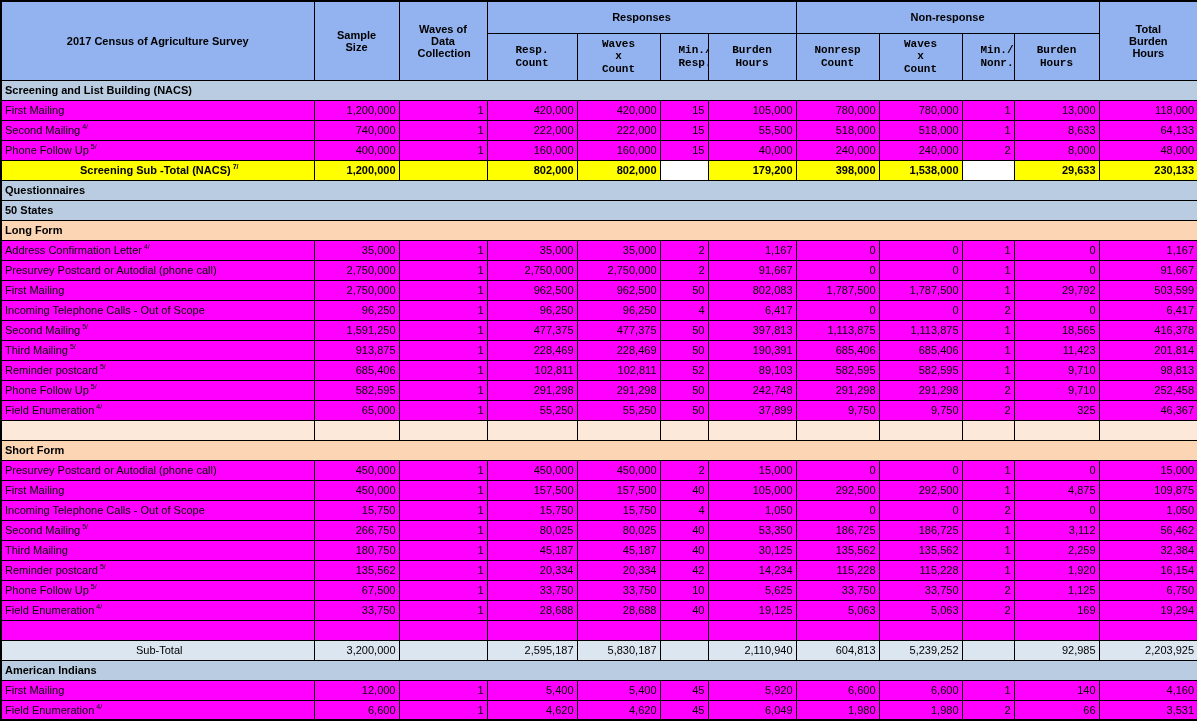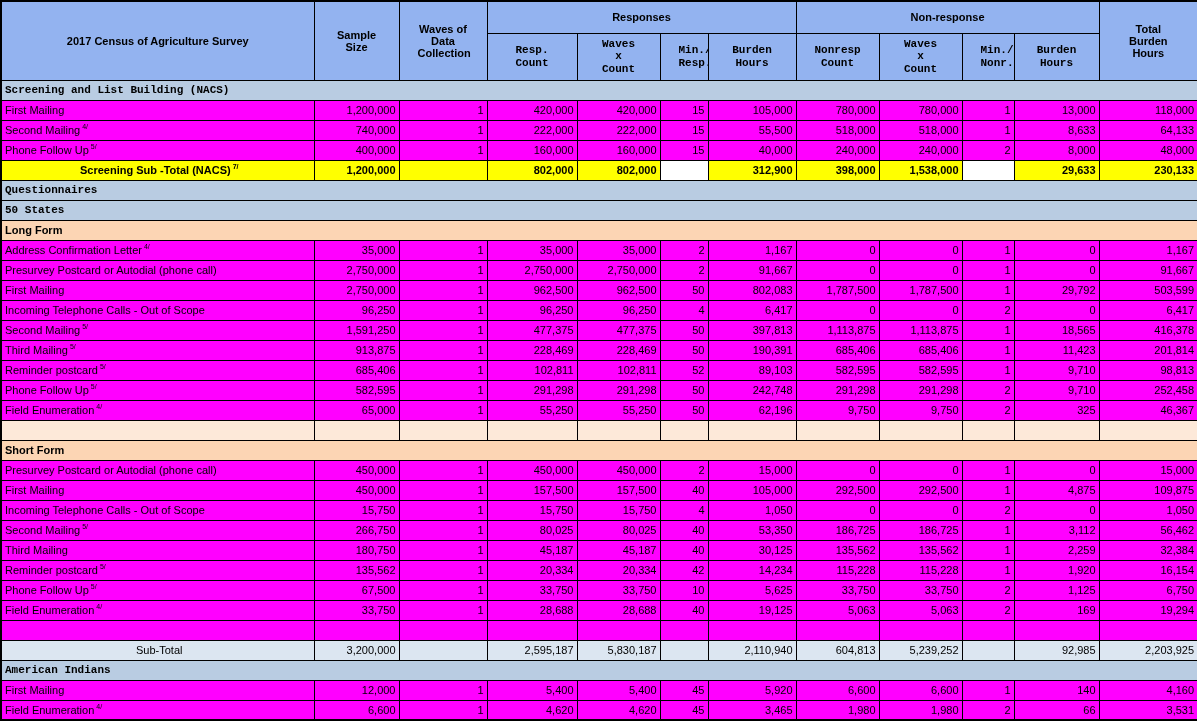--- a/index.html
+++ b/index.html
@@ -27,21 +27,21 @@
     padding: 1px 18px;
   }
   thead tr.group-row { height: 32px; }
   thead tr.sub-row { height: 47px; font-family: Liberation Mono, monospace; }
   tbody tr { height: 20px; }
   td.label { text-align: left; padding-left: 3px; white-space: nowrap; }
   td.num { text-align: right; padding-right: 3px; white-space: nowrap; }
   td.center { text-align: center; }
   sup { font-size: 7px; vertical-align: super; margin-left: 2px; line-height: 0; }
 
-  tr.section-blue td { background: #B9CCE2; font-weight: bold; font-family: Liberation Mono, monospace; }
+  tr.section-blue td { background: #B9CCE2; font-weight: bold; }
   tr.section-peach td { background: #FCD5B4; font-weight: bold; }
   tr.data td { background: #FF00FF; color: #000; }
   tr.subtotal-yellow td { background: #FFFF00; font-weight: bold; }
   tr.subtotal-yellow td.white-cell { background: #FFFFFF; }
   tr.subtotal-blue td { background: #DCE6F1; font-weight: normal; }
   tr.blank-peach td { background: #FDE9D9; }
   tr.blank-magenta td { background: #FF00FF; }
 </style>
 </head>
 <body>
@@ -128,21 +128,21 @@
           <td class="num">8,000</td>
           <td class="num">48,000</td>
         </tr>
         <tr class="subtotal-yellow">
           <td class="label center">Screening Sub -Total (NACS)<sup>7/</sup></td>
           <td class="num">1,200,000</td>
           <td class="num"></td>
           <td class="num">802,000</td>
           <td class="num">802,000</td>
           <td class="num white-cell"></td>
-          <td class="num">312,900</td>
+          <td class="num">179,200</td>
           <td class="num">398,000</td>
           <td class="num">1,538,000</td>
           <td class="num white-cell"></td>
           <td class="num">29,633</td>
           <td class="num">230,133</td>
         </tr>
         <tr class="section-blue">
           <td colspan="12" class="label">Questionnaires</td>
         </tr>
         <tr class="section-blue">
@@ -263,21 +263,21 @@
           <td class="num">9,710</td>
           <td class="num">252,458</td>
         </tr>
         <tr class="data">
           <td class="label">Field Enumeration<sup>4/</sup></td>
           <td class="num">65,000</td>
           <td class="num">1</td>
           <td class="num">55,250</td>
           <td class="num">55,250</td>
           <td class="num">50</td>
-          <td class="num">62,196</td>
+          <td class="num">37,899</td>
           <td class="num">9,750</td>
           <td class="num">9,750</td>
           <td class="num">2</td>
           <td class="num">325</td>
           <td class="num">46,367</td>
         </tr>
         <tr class="blank-peach">
           <td></td>
           <td></td>
           <td></td>
@@ -451,21 +451,21 @@
           <td class="num">140</td>
           <td class="num">4,160</td>
         </tr>
         <tr class="data">
           <td class="label">Field Enumeration<sup>4/</sup></td>
           <td class="num">6,600</td>
           <td class="num">1</td>
           <td class="num">4,620</td>
           <td class="num">4,620</td>
           <td class="num">45</td>
-          <td class="num">3,465</td>
+          <td class="num">6,049</td>
           <td class="num">1,980</td>
           <td class="num">1,980</td>
           <td class="num">2</td>
           <td class="num">66</td>
           <td class="num">3,531</td>
         </tr>
       </tbody>
   </table>
 </div>
 

